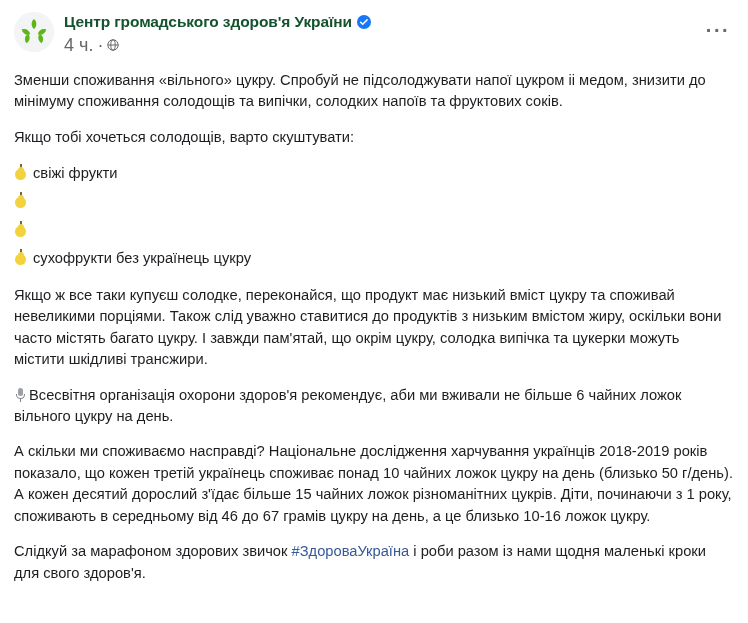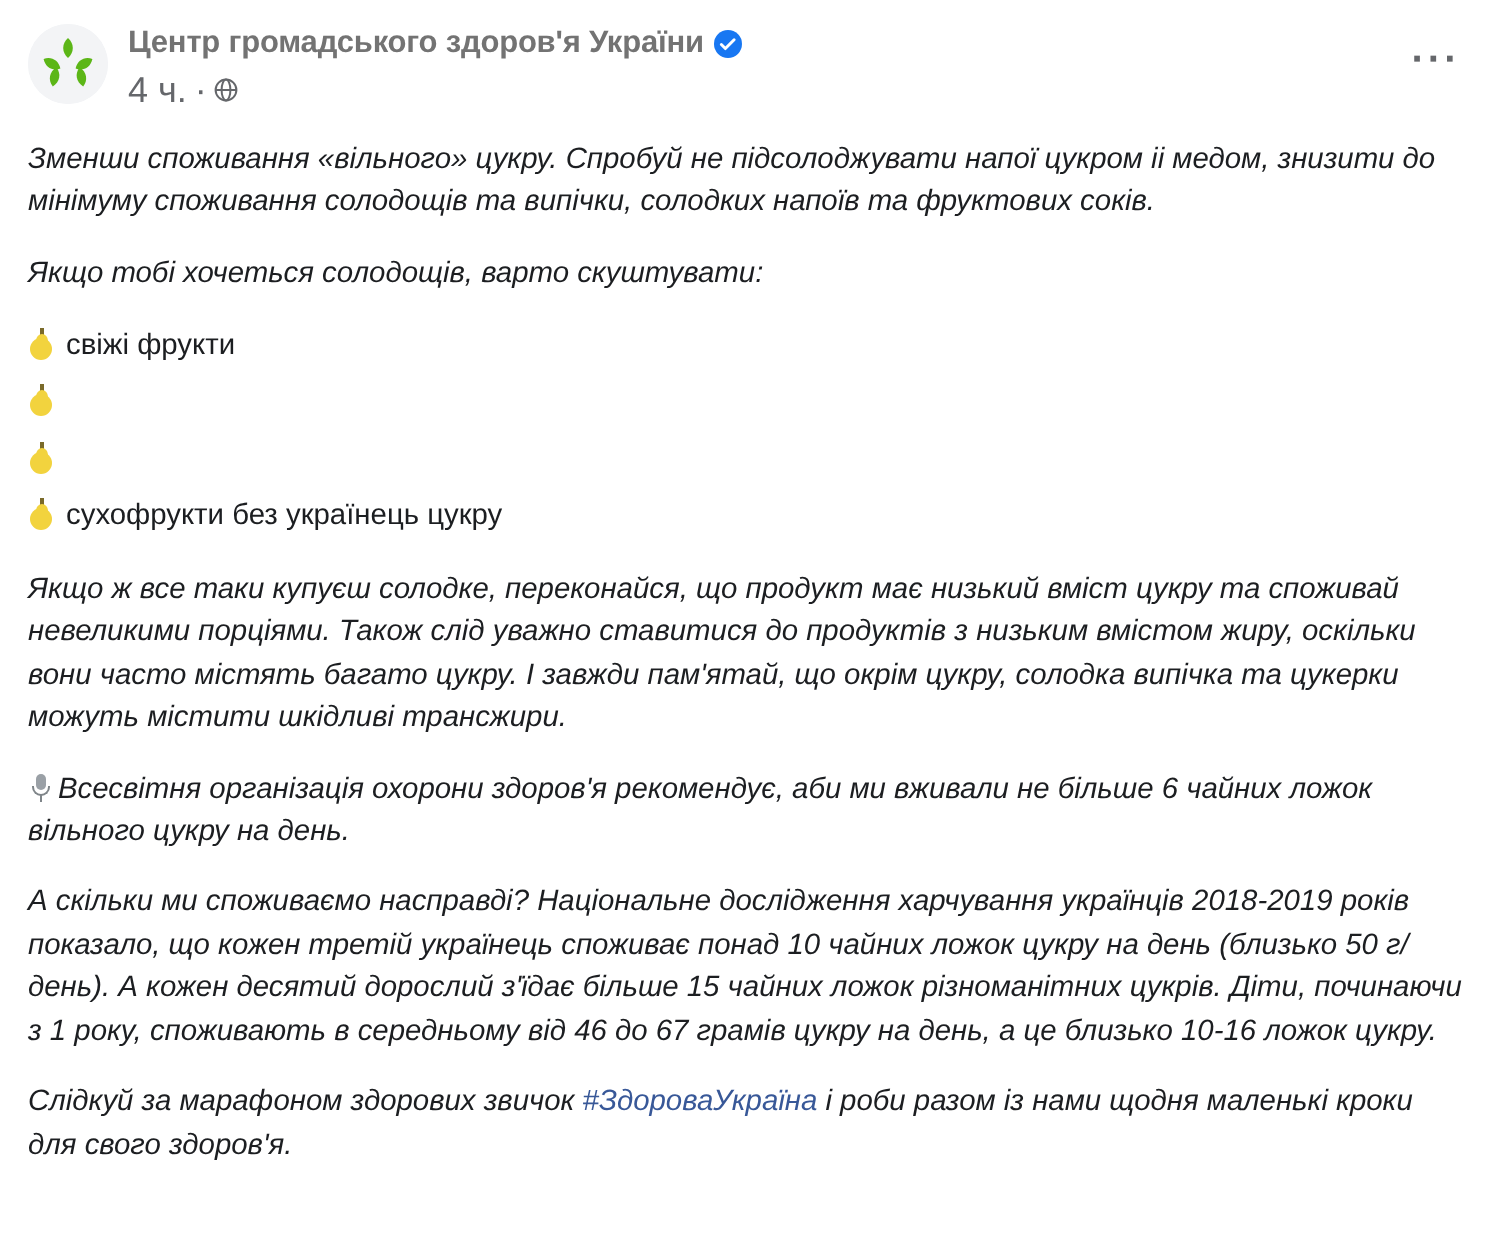--- a/index.html
+++ b/index.html
@@ -46,21 +46,21 @@
     padding-top: 1px;
   }
   .page-name-row {
     display: flex;
     align-items: center;
     line-height: 1.2;
   }
   .page-name {
     font-size: 15.5px;
     font-weight: bold;
-    color: #737373;
+    color: #14532d;
     letter-spacing: -0.1px;
   }
   .verified-badge {
     margin-left: 5px;
     display: inline-flex;
     align-items: center;
   }
   .meta-row {
     display: flex;
     align-items: center;
@@ -92,21 +92,20 @@
     user-select: none;
   }
   .post-body {
     padding: 14px 14px 8px 14px;
     font-size: 14.7px;
     line-height: 1.46;
     color: #1c1e21;
   }
   .para {
     margin: 0 0 14px 0;
-    font-style: italic;
   }
   .para:last-child { margin-bottom: 0; }
   .list {
     margin: 0 0 14px 0;
   }
   .list-item {
     display: flex;
     align-items: center;
     margin-bottom: 5px;
   }

